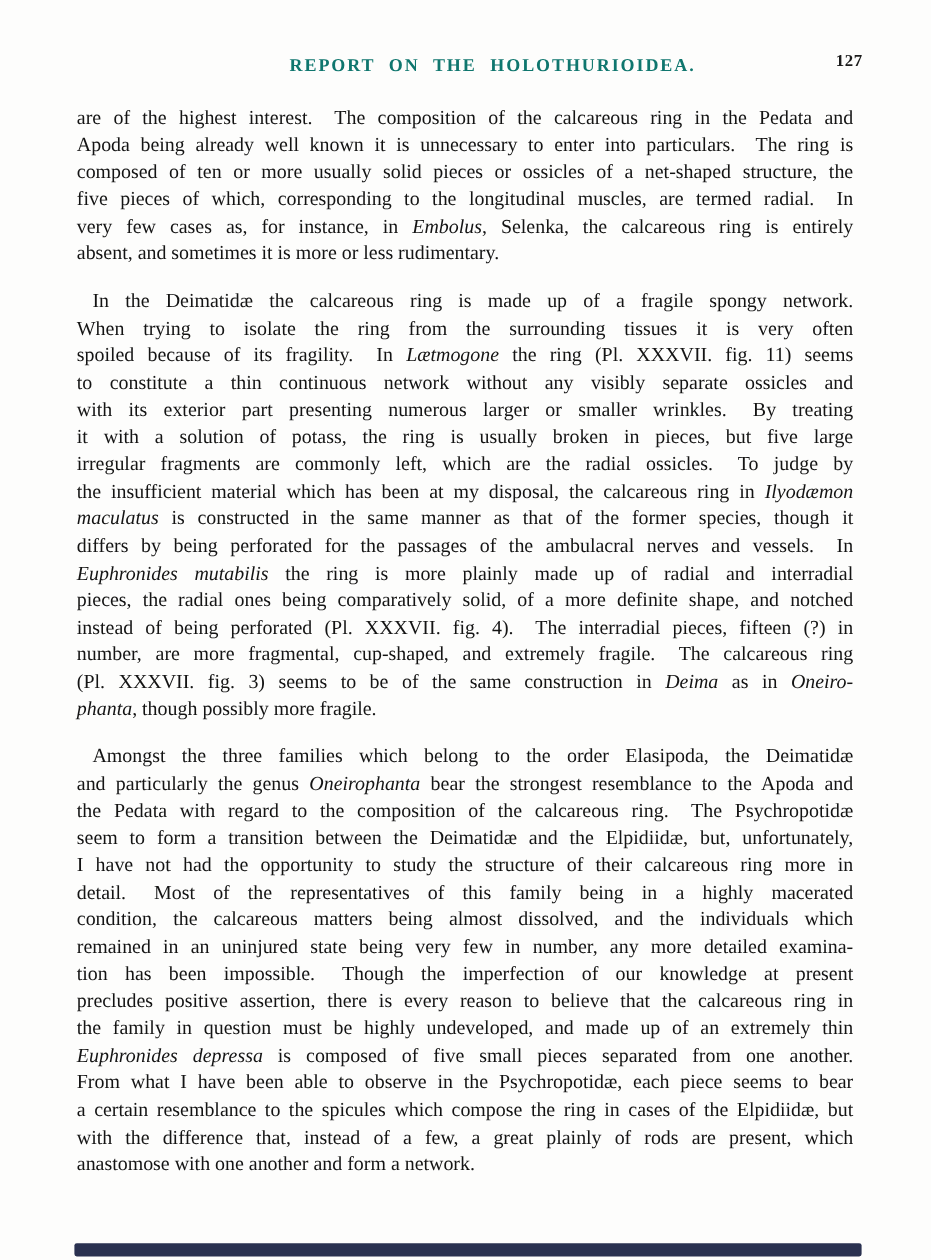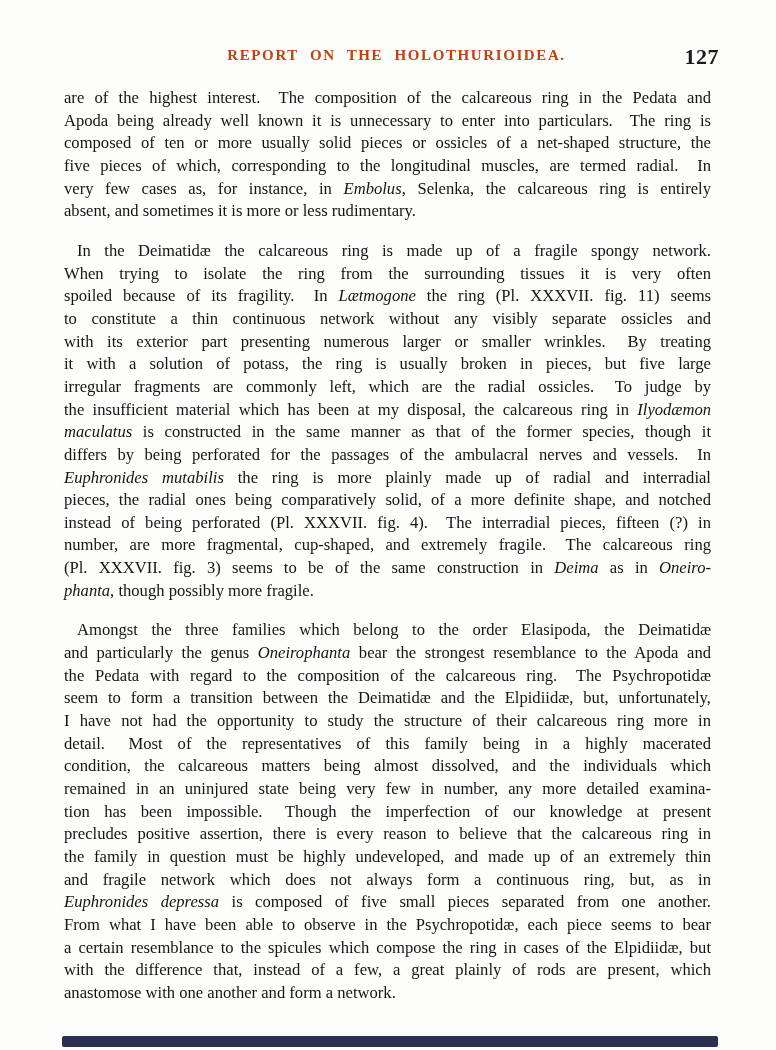--- a/index.html
+++ b/index.html
@@ -14,33 +14,33 @@
     box-sizing: border-box;
   }
   .running-head {
     position: relative;
     margin: 46px 48px 0 47px;
     height: 20px;
     text-align: center;
   }
   .running-title {
     position: relative;
-    left: 9px;
+    left: 23px;
     font-size: 15px;
     font-weight: bold;
     letter-spacing: 1.6px;
     word-spacing: 6px;
-    color: #c2410c;
+    color: #0f766e;
     white-space: nowrap;
   }
   .page-number {
     position: absolute;
     right: 9px;
     top: -2px;
-    font-size: 22px;
+    font-size: 14px;
     font-weight: bold;
     letter-spacing: 0.5px;
     color: #1b1b1b;
   }
   .body-text {
     margin: 21px 48px 0 47px;
     width: 681px;
     font-size: 16.6px;
     line-height: 22.65px;
   }
@@ -103,21 +103,20 @@
         <div class="line"><span>and particularly the genus </span><em>Oneirophanta</em><span> bear the strongest resemblance to the Apoda and</span></div>
         <div class="line"><span>the Pedata with regard to the composition of the calcareous ring.  The Psychropotidæ</span></div>
         <div class="line"><span>seem to form a transition between the Deimatidæ and the Elpidiidæ, but, unfortunately,</span></div>
         <div class="line"><span>I have not had the opportunity to study the structure of their calcareous ring more in</span></div>
         <div class="line"><span>detail.  Most of the representatives of this family being in a highly macerated</span></div>
         <div class="line"><span>condition, the calcareous matters being almost dissolved, and the individuals which</span></div>
         <div class="line"><span>remained in an uninjured state being very few in number, any more detailed examina-</span></div>
         <div class="line"><span>tion has been impossible.  Though the imperfection of our knowledge at present</span></div>
         <div class="line"><span>precludes positive assertion, there is every reason to believe that the calcareous ring in</span></div>
         <div class="line"><span>the family in question must be highly undeveloped, and made up of an extremely thin</span></div>
-        <div class="line"><span>and fragile network which does not always form a continuous ring, but, as in</span></div>
         <div class="line"><em>Euphronides depressa</em><span> is composed of five small pieces separated from one another.</span></div>
         <div class="line"><span>From what I have been able to observe in the Psychropotidæ, each piece seems to bear</span></div>
         <div class="line"><span>a certain resemblance to the spicules which compose the ring in cases of the Elpidiidæ, but</span></div>
         <div class="line"><span>with the difference that, instead of a few, a great plainly of rods are present, which</span></div>
         <div class="line last"><span>anastomose with one another and form a network.</span></div>
       </div>
     </main>
   <div class="scan-bottom-edge"></div>
 </div>
 

